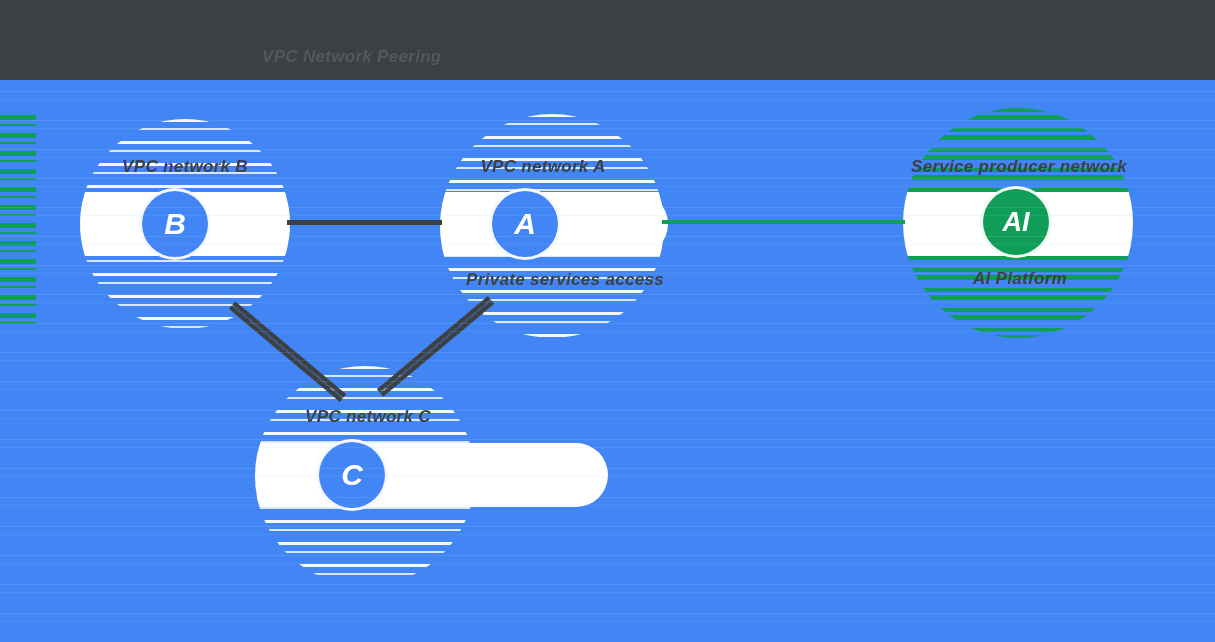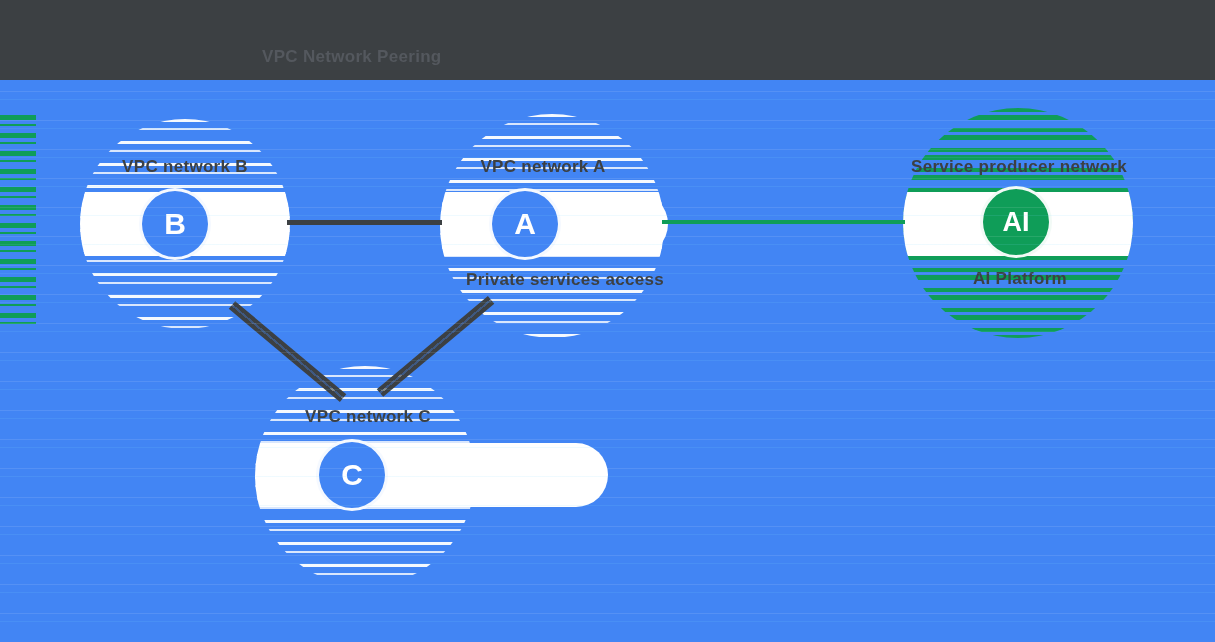--- a/index.html
+++ b/index.html
@@ -1,18 +1,18 @@
 <!DOCTYPE html>
 <html><head>
 <meta charset="utf-8">
 <style>
   html,body{margin:0;padding:0;background:#ffffff;}
   .screen{
     position:relative; width:1215px; height:642px; overflow:hidden;
-    background:#ffffff; font-family:"Liberation Sans", sans-serif;
+    background:#ffffff; font-family:"Liberation Sans", sans-serif;font-style:italic;
   }
   
   .header{position:absolute;left:0;top:0;width:1215px;height:80px;background:#3c4043;}
   .title{
     position:absolute;left:262px;top:47px;width:220px;
     font-size:17px;font-weight:bold;color:#54585e;letter-spacing:.3px;white-space:nowrap;
   }
   
   .canvas{position:absolute;left:0;top:80px;width:1215px;height:562px;background:#4285f4;}
   .glitch{

